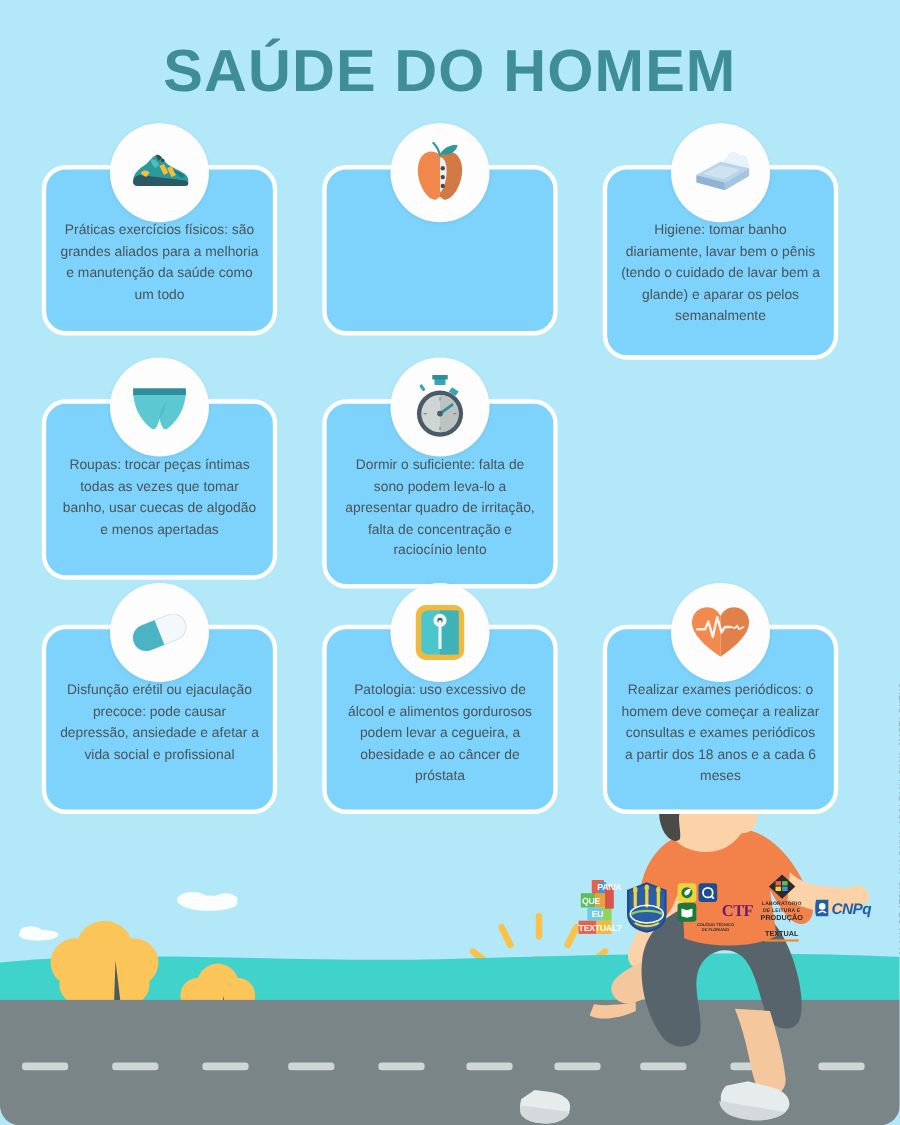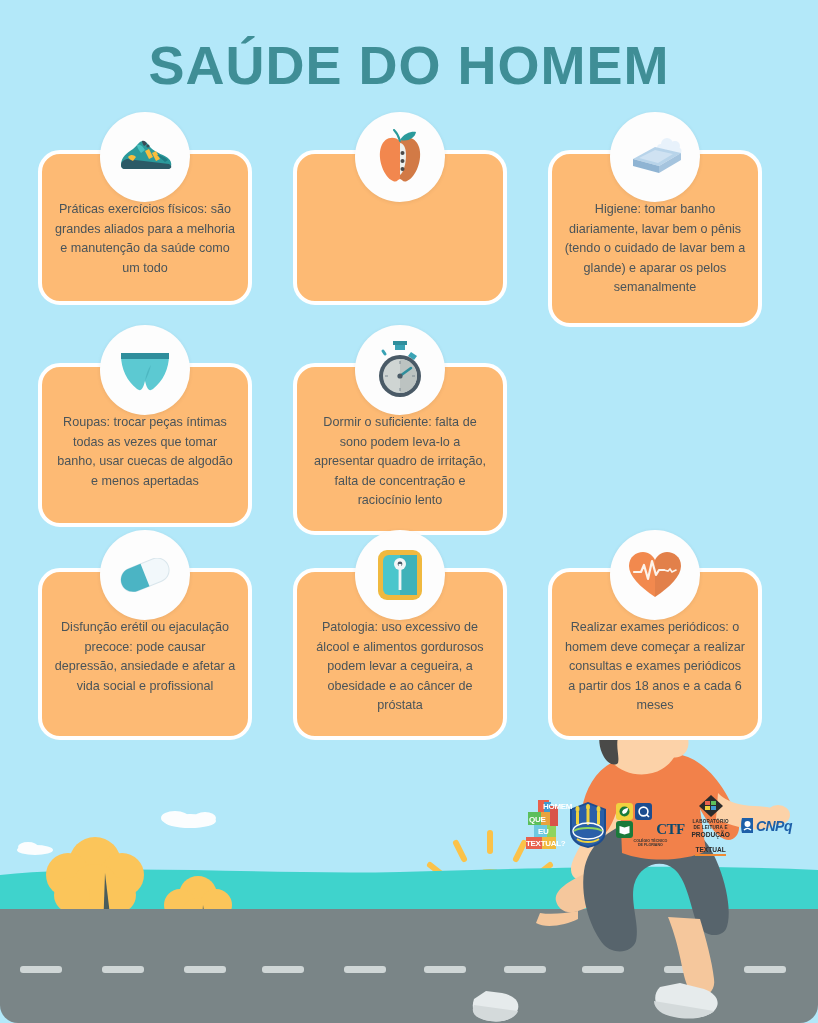--- a/index.html
+++ b/index.html
@@ -24,21 +24,21 @@
 
   
   .grid { position:absolute; top:150px; left:0; width:818px; z-index:5; }
   .row { position:absolute; left:0; width:818px; height:205px; }
   .row.r1 { top:0; }
   .row.r2 { top:213px; }
   .row.r3 { top:418px;padding-left:22px; }
 
   .card {
     position:absolute; width:214px;
-    background:#fdba74;
+    background:#7dd3fc;
     border-radius:22px;
     border:4px solid #ffffff;
     padding:46px 12px 14px 12px;
     text-align:center;
     color:#4a5459;
     font-size:12.6px;
     line-height:1.55;
   }
   .card.c1 { left:38px; }
   .card.c2 { left:293px; }
@@ -70,21 +70,21 @@
   }
   .logo { display:flex; align-items:center; justify-content:center; }
 
   .logo-quer { width:52px; height:50px; position:relative; font-weight:bold; }
   .qblk { position:absolute; font-size:8px; font-weight:bold; letter-spacing:-0.3px; }
 
   .logo-ctf { width:62px; }
   .ctf-top { display:flex; gap:2px; }
   .ctf-sq { width:17px; height:17px; border-radius:3px; display:flex; align-items:center; justify-content:center; }
   .ctf-main { display:flex; align-items:center; gap:2px; margin-top:1px; }
-  .ctf-word { font-size:15px; font-weight:bold; color:#0c4a6e; letter-spacing:-0.5px; font-family:"Liberation Serif", serif;margin-left:21px; }
+  .ctf-word { font-size:15px; font-weight:bold; color:#701a75; letter-spacing:-0.5px; font-family:"Liberation Serif", serif;margin-left:21px; }
   .ctf-sub { font-size:3.6px; color:#333; text-align:center; line-height:1.25; margin-top:1px; font-weight:bold; }
 
   .logo-textual { width:56px; text-align:center; }
   .tx-line { font-size:4.6px; color:#2b2b2b; line-height:1.35; font-weight:bold; letter-spacing:0.2px; }
   .tx-big { font-size:6.6px; font-weight:bold; color:#2b2b2b; }
   .tx-underline { border-bottom:2px solid #f08a33; display:inline-block; padding-bottom:1px; }
 
   .logo-cnpq { display:flex; align-items:flex-end; gap:1px; }
   .cnpq-word { font-size:14px; font-weight:bold; font-style:italic; color:#1d5fa8; letter-spacing:-0.5px; }
 
@@ -354,21 +354,21 @@
         <rect x="14" y="0" width="11" height="14" fill="#e8614d"></rect>
         <rect x="20" y="2" width="7" height="10" fill="#3f9ad1"></rect>
         <rect x="4" y="12" width="13" height="13" fill="#5cbf5c"></rect>
         <rect x="17" y="12" width="12" height="13" fill="#e8a33d"></rect>
         <rect x="10" y="25" width="13" height="12" fill="#6fc9e0"></rect>
         <rect x="23" y="25" width="9" height="12" fill="#8fd45f"></rect>
         <rect x="2" y="37" width="16" height="12" fill="#e8614d"></rect>
         <rect x="18" y="37" width="14" height="12" fill="#f0b93f"></rect>
         <rect x="26" y="6" width="8" height="20" fill="#d9544a"></rect>
       </svg>
-      <span class="qblk" style="left:19px; top:2px; color:#ffffff;">HOMEM</span>
+      <span class="qblk" style="left:19px; top:2px; color:#ffffff;">PAIVA</span>
       <span class="qblk" style="left:5px; top:15px; color:#ffffff;">QUE</span>
       <span class="qblk" style="left:14px; top:27px; color:#ffffff;">EU</span>
       <span class="qblk" style="left:2px; top:39px; color:#ffffff;">TEXTUAL?</span>
     </div>
 
     <div class="logo">
       <svg width="42" height="48" viewBox="0 0 42 48">
         <path d="M21,1 L39,8 L39,30 C39,40 31,45 21,47 C11,45 3,40 3,30 L3,8 Z" fill="#1d4d8f"></path>
         <path d="M21,3 L37,9 L37,30 C37,39 30,43.5 21,45 C12,43.5 5,39 5,30 L5,9 Z" fill="#2a5fa8"></path>
         <g fill="#f0d23f">

